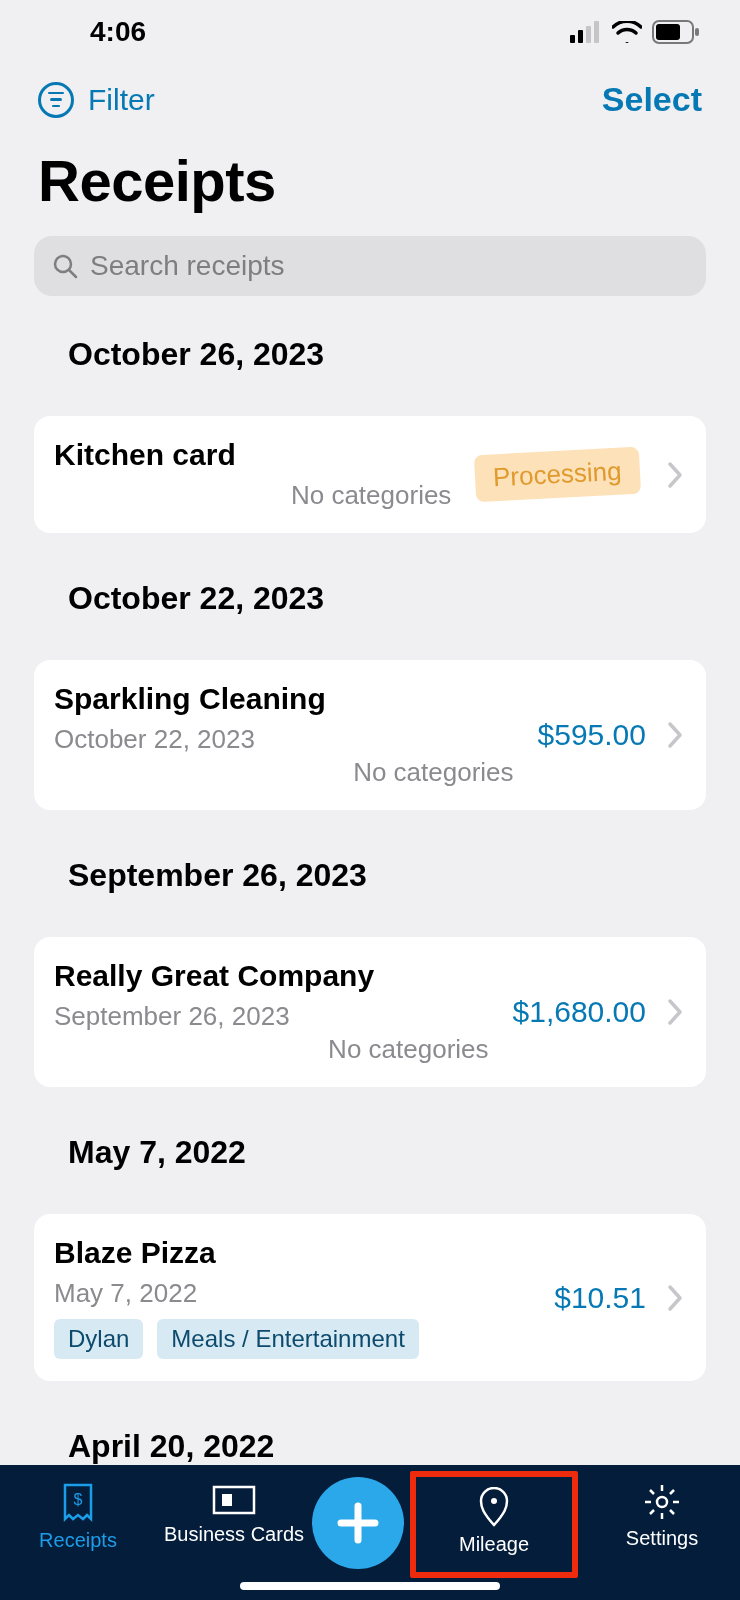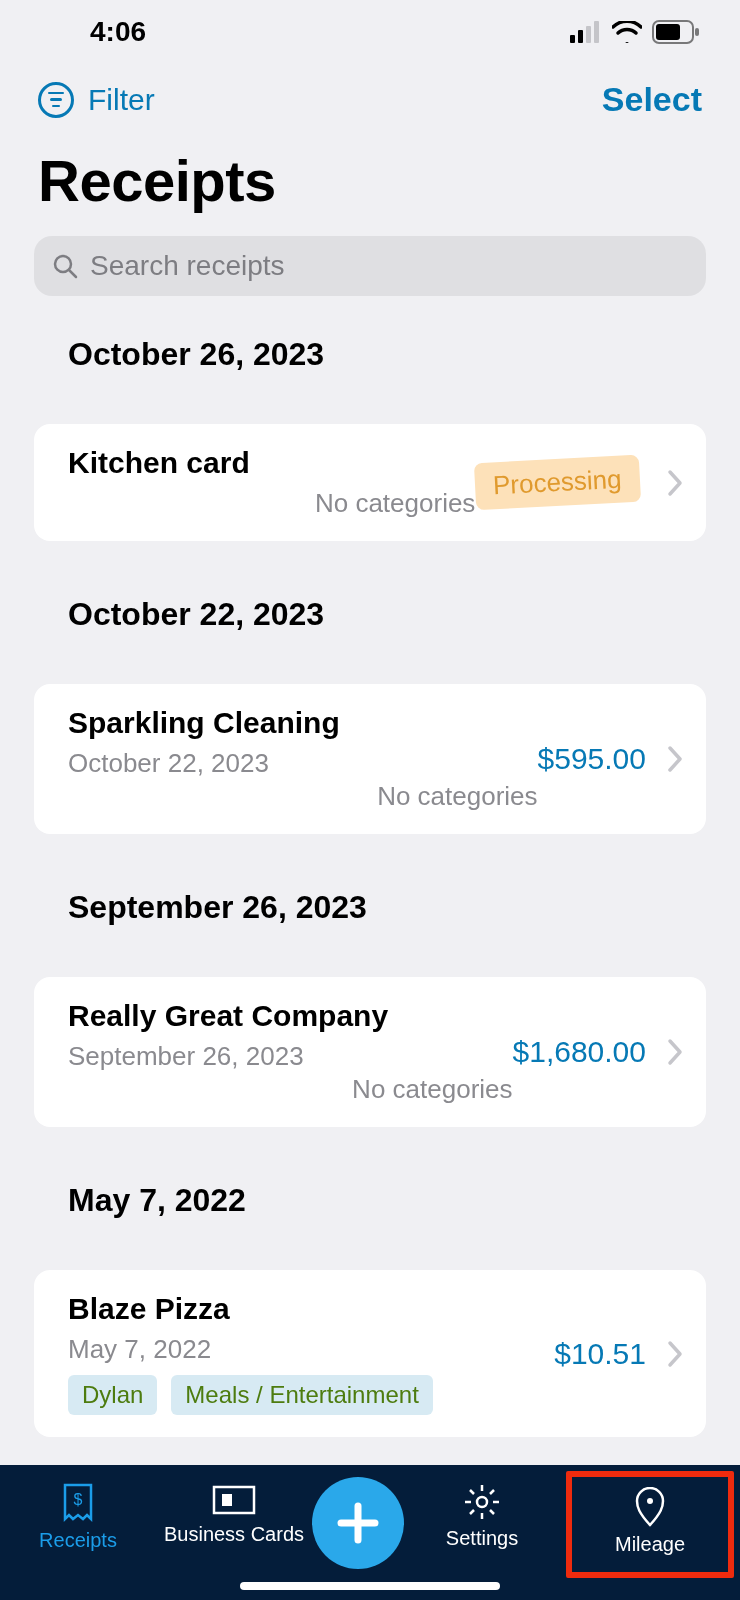--- a/index.html
+++ b/index.html
@@ -70,24 +70,25 @@
     
     .section-header {
       font-size: 32px;
       font-weight: 700;
       padding: 40px 38px 36px 68px;
     }
     
     .card {
       background: #fff;
       border-radius: 16px;
-      margin: 15px 34px;
-      padding: 22px 22px 22px 34px;
-      display: flex;
-      align-items: center;
+      margin: 7px 34px;
+      padding: 22px 22px 22px 20px;
+      display: flex;
+      align-items: center;
+      gap: 24px;
     }
     .card-left { flex: 1; min-width: 0; }
     .card-title { font-size: 30px; font-weight: 700; color: #000; margin-bottom: 8px; }
     .card-sub { font-size: 26px; color: #8a8a8f; margin-bottom: 2px; }
     .card-nocat { font-size: 26px; color: #8a8a8f; text-align: right; }
     .card-right { display: flex; align-items: center; gap: 20px; }
     .card-amount { font-size: 30px; font-weight: 400; color: #0679b5; }
     .chevron { color: #c6c6cb; }
     .processing-badge {
       background: #fde1b9;
@@ -95,21 +96,21 @@
       font-size: 26px;
       font-weight: 500;
       padding: 8px 18px;
       border-radius: 8px;
       transform: rotate(-3deg);
       margin-right: 6px;
     }
     .tags { display: flex; gap: 14px; margin-top: 10px; flex-wrap: wrap; }
     .tag {
       background: #d7eaf3;
-      color: #4d7c0f;
+      color: #0c4a6e;
       font-size: 24px;
       padding: 6px 14px;
       border-radius: 6px;
     }
     
     .tabbar {
       position: absolute;
       bottom: 0; left: 0; right: 0;
       height: 135px;
       background: #041d3a;
@@ -272,38 +273,38 @@
       <rect x="2" y="4" width="40" height="26" stroke="#fff" stroke-width="2.5" fill="none"></rect>
       <rect x="10" y="11" width="10" height="12" fill="#fff"></rect>
     </svg>
     <span>Business Cards</span>
   </div>
   <div class="fab">
     <svg width="50" height="50" viewBox="0 0 50 50">
       <line x1="25" y1="8" x2="25" y2="42" stroke="#fff" stroke-width="7" stroke-linecap="round"></line>
       <line x1="8" y1="25" x2="42" y2="25" stroke="#fff" stroke-width="7" stroke-linecap="round"></line>
     </svg>
+  </div>
+  <div class="tab highlight">
+    <svg width="34" height="40" viewBox="0 0 34 40">
+      <path d="M17 38 C6 26 4 20 4 14 a13 13 0 0 1 26 0 c0 6 -2 12 -13 24 Z" stroke="#fff" stroke-width="2.5" fill="none"></path>
+      <circle cx="17" cy="14" r="3" fill="#fff"></circle>
+    </svg>
+    <span>Mileage</span>
   </div>
   <div class="tab">
     <svg width="38" height="38" viewBox="0 0 38 38">
       <circle cx="19" cy="19" r="5" stroke="#fff" stroke-width="2.5" fill="none"></circle>
       <g stroke="#fff" stroke-width="2.5">
         <line x1="19" y1="2" x2="19" y2="8"></line>
           <line x1="19" y1="30" x2="19" y2="36"></line>
         <line x1="2" y1="19" x2="8" y2="19"></line>
           <line x1="30" y1="19" x2="36" y2="19"></line>
         <line x1="7" y1="7" x2="11" y2="11"></line>
           <line x1="27" y1="27" x2="31" y2="31"></line>
         <line x1="31" y1="7" x2="27" y2="11"></line>
           <line x1="11" y1="27" x2="7" y2="31"></line>
       </g>
     </svg>
     <span>Settings</span>
   </div>
-  <div class="tab highlight">
-    <svg width="34" height="40" viewBox="0 0 34 40">
-      <path d="M17 38 C6 26 4 20 4 14 a13 13 0 0 1 26 0 c0 6 -2 12 -13 24 Z" stroke="#fff" stroke-width="2.5" fill="none"></path>
-      <circle cx="17" cy="14" r="3" fill="#fff"></circle>
-    </svg>
-    <span>Mileage</span>
-  </div>
   <div class="home-indicator"></div>
 </div>
 
 </body></html>

